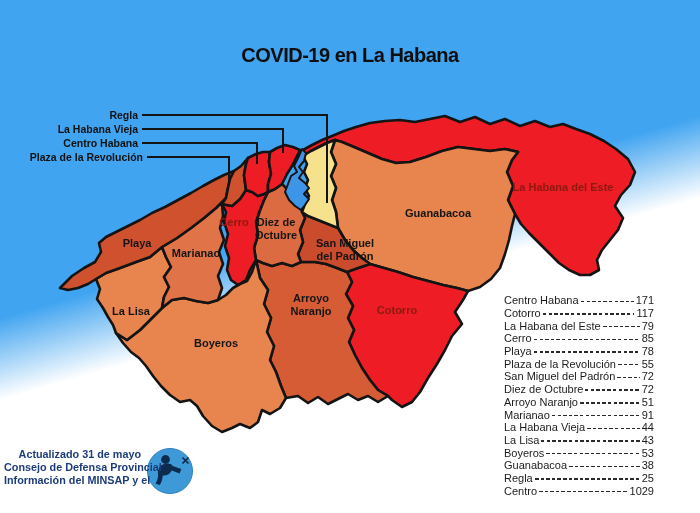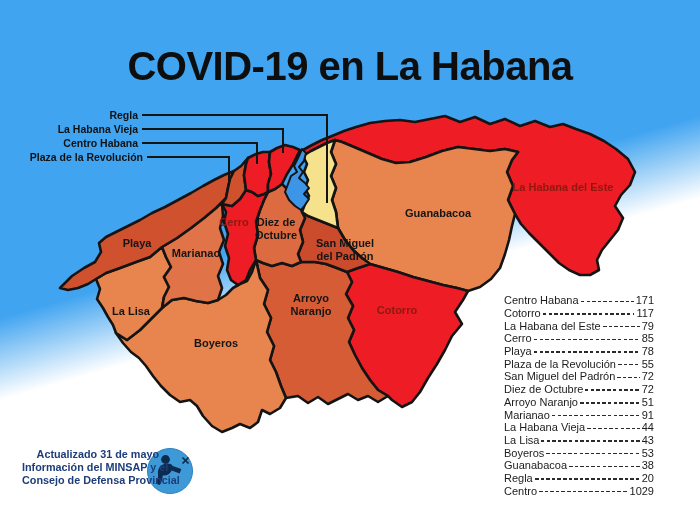--- a/index.html
+++ b/index.html
@@ -1,29 +1,29 @@
 <!DOCTYPE html>
 <html><head>
 <meta charset="utf-8">
 <style>
   html,body{margin:0;padding:0;background:#fff;}
   #stage{position:relative;width:700px;height:513px;overflow:hidden;
          font-family:"Liberation Sans",sans-serif;background:#fff;}
   #map-svg{position:absolute;left:0;top:0;}
   #main-title{position:absolute;left:0;top:44px;width:700px;text-align:center;
-              font-size:40px;font-weight:bold;color:#0e0e0e;letter-spacing:-.5px;}
+              font-size:20px;font-weight:bold;color:#0e0e0e;letter-spacing:-.5px;}
   .map-label{font-family:"Liberation Sans",sans-serif;font-size:11px;font-weight:600;}
   .callout-label{font-family:"Liberation Sans",sans-serif;font-size:10.5px;font-weight:600;fill:#111;}
   #stats{position:absolute;left:504px;top:294px;width:150px;}
   .stat-row{display:flex;align-items:center;height:12.7px;font-size:11px;color:#1b1b1b;}
   .stat-name{white-space:nowrap;}
   .leader{flex:1;height:1.4px;margin:0 2px;position:relative;top:1px;
           background:repeating-linear-gradient(90deg,#2a2a2a 0 3.5px,transparent 3.5px 5.6px);}
   .stat-value{white-space:nowrap;}
-  #attribution{position:absolute;left:22px;top:448px;width:137px;text-align:right;
+  #attribution{position:absolute;left:4px;top:448px;width:137px;text-align:right;
                font-size:10.8px;line-height:13.2px;font-weight:600;color:#1d3d7a;}
   #attribution div{white-space:nowrap;}
 </style>
 </head>
 <body>
 
 <div id="stage">
 
   <svg id="map-svg" width="700" height="513" viewBox="0 0 700 513">
     <defs>
@@ -155,27 +155,27 @@
         <span class="stat-value">53</span>
       </div>
       <div class="stat-row">
         <span class="stat-name">Guanabacoa</span>
         <span class="leader"></span>
         <span class="stat-value">38</span>
       </div>
       <div class="stat-row">
         <span class="stat-name">Regla</span>
         <span class="leader"></span>
-        <span class="stat-value">20</span>
+        <span class="stat-value">25</span>
       </div>
       <div class="stat-row">
         <span class="stat-name">Centro</span>
         <span class="leader"></span>
         <span class="stat-value">1029</span>
       </div>
     </div>
 
   <div id="attribution">
     <div>Actualizado 31 de mayo</div>
+    <div>Consejo de Defensa Provincial</div>
     <div>Información del MINSAP y el</div>
-    <div>Consejo de Defensa Provincial</div>
   </div>
 </div>
 
 </body></html>

